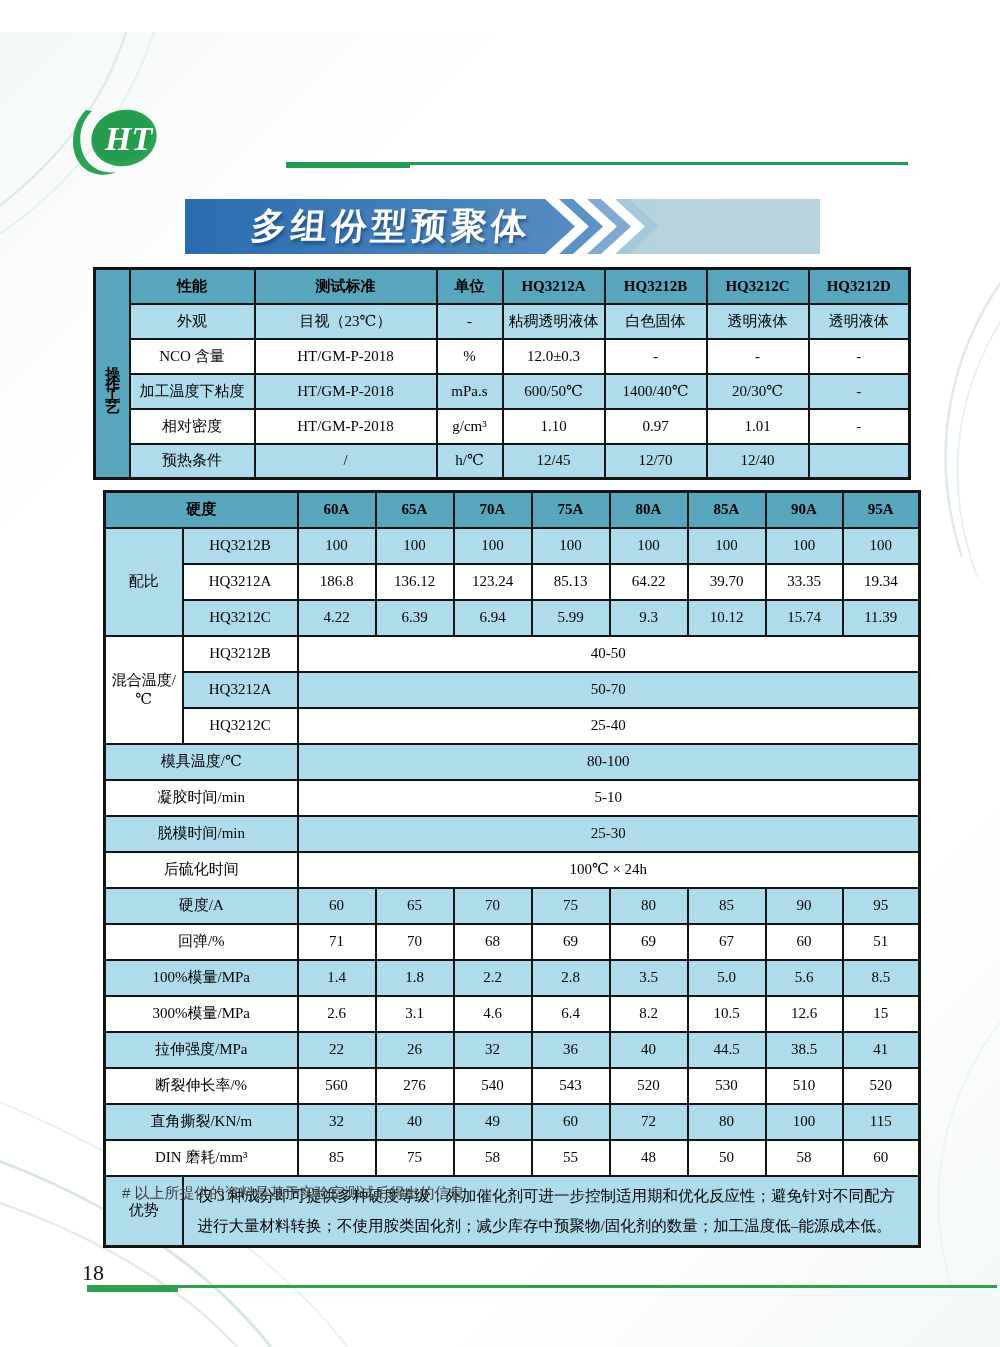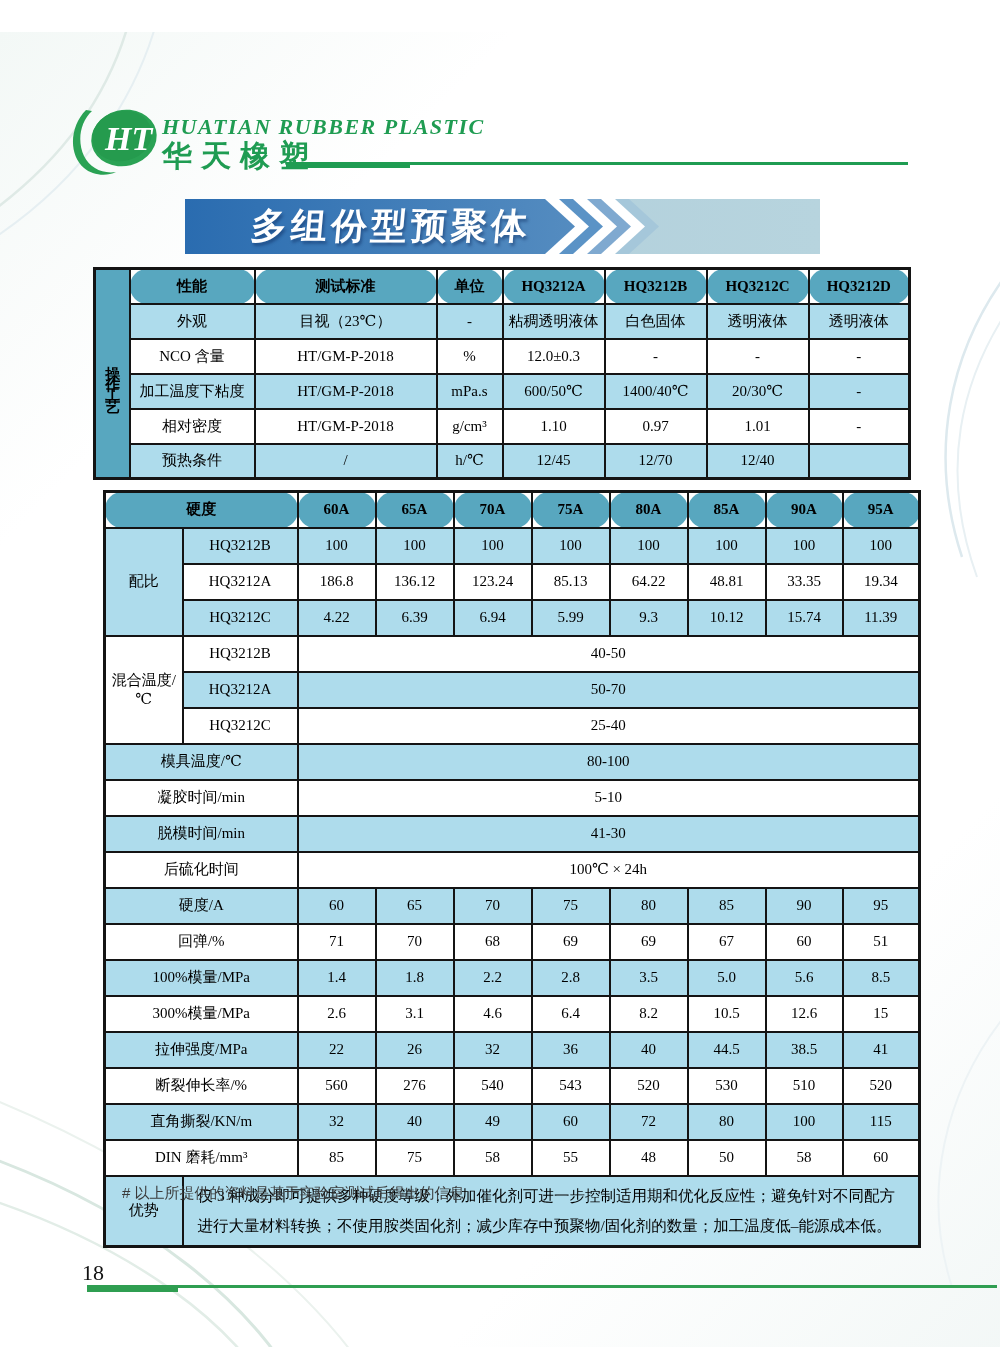--- a/index.html
+++ b/index.html
@@ -42,21 +42,21 @@
 
   
   table{border-collapse:collapse;table-layout:fixed;border:3px solid var(--bdr);}
   td{border:2px solid var(--bdr);text-align:center;vertical-align:middle;
      font-size:15px;line-height:1.25;color:#000;overflow:hidden;}
   .t1{position:absolute;left:93px;top:235px;width:815px;}
   .t1 tr{height:35px;}
   .t2{position:absolute;left:103px;top:458px;width:815px;}
   .t2 tr{height:36px;}
   tr.adv{height:68px;}
-  .th{background:var(--teal);font-weight:bold;border-radius:17px;}
+  .th{background:var(--teal);font-weight:bold;}
   tr.rb td{background:var(--lblue);}
   tr.rw td{background:#fff;}
   td.cw{background:#fff;}
   td.cb{background:var(--lblue);}
   td.strip{background:var(--teal);}
   .vert{writing-mode:vertical-lr;text-orientation:upright;letter-spacing:11px;
         font-weight:600;display:inline-block;margin-top:10px;}
   td.advtext{text-align:left;padding:4px 14px;font-size:15.5px;line-height:1.95;}
   td.advlbl{font-weight:400;}
 
@@ -82,22 +82,20 @@
     <path d="M-30,1058 C182,1140 322,1262 382,1365" stroke="#ebf2ee" stroke-width="2" fill="none"></path>
     <path d="M1012,975 C942,1058 922,1162 952,1255" stroke="#edf3f5" stroke-width="2" fill="none"></path>
   </svg>
 
   <svg class="logo-mark" viewBox="0 0 100 82" xmlns="http://www.w3.org/2000/svg">
     <path d="M14,8 C-2,24 -4,52 12,66 C20,73 34,75 44,70 C30,72 18,66 12,54 C5,39 8,20 20,9 Z" fill="#2aa254"></path>
     <ellipse cx="52" cy="36" rx="33" ry="28" fill="#2aa254" transform="rotate(-14 52 36)"></ellipse>
     <ellipse cx="50" cy="34" rx="30" ry="25" fill="#259b4e" transform="rotate(-14 50 34)"></ellipse>
     <text x="33" y="48" font-size="34" font-weight="bold" font-style="italic" font-family="Liberation Serif, serif" fill="#ffffff">HT</text>
   </svg>
-  <div class="co-en">HUATIAN RUBBER PLASTIC</div>
-  <div class="co-cn">华天橡塑</div>
   <div class="hline-thick"></div>
   <div class="hline-thin"></div>
 
   <div class="banner">
     <div class="layer bnr-base"></div>
     <div class="layer c3"></div>
     <div class="layer cw2"></div>
     <div class="layer c2"></div>
     <div class="layer cw1"></div>
     <div class="layer c1"></div>
@@ -213,21 +211,21 @@
       <td>100</td>
       <td>100</td>
     </tr>
     <tr class="rw">
       <td>HQ3212A</td>
       <td>186.8</td>
       <td>136.12</td>
       <td>123.24</td>
       <td>85.13</td>
       <td>64.22</td>
-      <td>48.81</td>
+      <td>39.70</td>
       <td>33.35</td>
       <td>19.34</td>
     </tr>
     <tr class="rb">
       <td>HQ3212C</td>
       <td>4.22</td>
       <td>6.39</td>
       <td>6.94</td>
       <td>5.99</td>
       <td>9.3</td>
@@ -251,21 +249,21 @@
     <tr class="rb">
       <td colspan="2">模具温度/℃</td>
       <td colspan="8">80-100</td>
     </tr>
     <tr class="rw">
       <td colspan="2">凝胶时间/min</td>
       <td colspan="8">5-10</td>
     </tr>
     <tr class="rb">
       <td colspan="2">脱模时间/min</td>
-      <td colspan="8">41-30</td>
+      <td colspan="8">25-30</td>
     </tr>
     <tr class="rw">
       <td colspan="2">后硫化时间</td>
       <td colspan="8">100℃ × 24h</td>
     </tr>
     <tr class="rb">
       <td colspan="2">硬度/A</td>
       <td>60</td>
       <td>65</td>
       <td>70</td>

